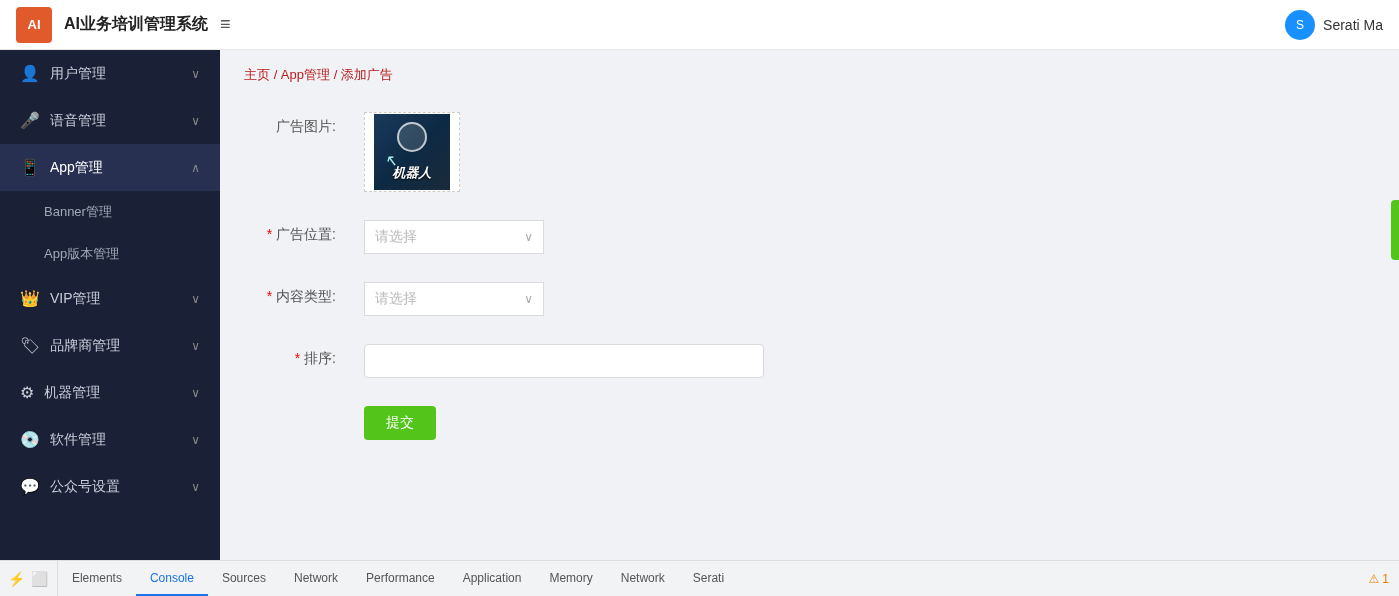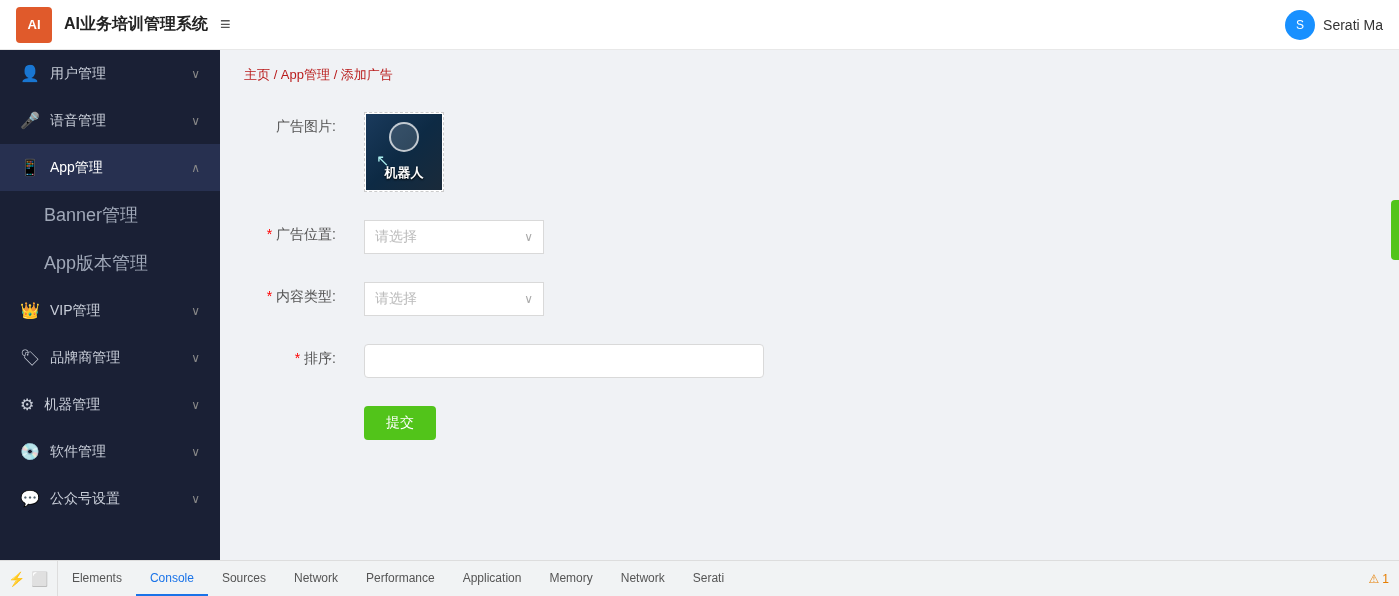--- a/index.html
+++ b/index.html
@@ -38,21 +38,21 @@
     .sidebar-item {
       display: flex; align-items: center; justify-content: space-between;
       padding: 14px 20px; cursor: pointer; font-size: 14px; color: #c8cdd8;
     }
     .sidebar-item.active { background: #273050; color: #fff; }
     .sidebar-item-left { display: flex; align-items: center; gap: 10px; }
     .sidebar-item-icon { font-size: 16px; }
     .sidebar-arrow { font-size: 12px; color: #888; }
     .sidebar-sub-item {
       display: flex; align-items: center; padding: 12px 20px 12px 44px;
-      cursor: pointer; font-size: 18px; color: #a0a8b8;
+      cursor: pointer; font-size: 13px; color: #a0a8b8;
     }
 
     
     .content { flex: 1; display: flex; flex-direction: column; overflow: hidden; }
 
     
     .breadcrumb {
       padding: 16px 24px 8px; font-size: 13px; color: #999;
       background: #f0f2f5;
     }
@@ -64,23 +64,23 @@
     }
 
     .form-row {
       display: flex; align-items: flex-start; margin-bottom: 28px;
     }
     .form-label {
       width: 120px; text-align: right; padding-right: 28px;
       color: #555; font-size: 14px; padding-top: 6px; flex-shrink: 0;
     }
     .image-upload-box {
-      width: 80px; height: 80px; border: 1px dashed #ccc;
+      width: 96px; height: 80px; border: 1px dashed #ccc;
       background: #fff; display: flex; align-items: center; justify-content: center;
-      overflow: hidden; position: relative; cursor: pointer;
+      overflow: hidden; position: relative; cursor: pointer; font-style: italic;
     }
     .image-placeholder {
       width: 76px; height: 76px; background: #2a4a6b;
       display: flex; align-items: center; justify-content: center;
       position: relative;
     }
 
     .select-box {
       width: 180px; height: 34px; border: 1px solid #d9d9d9;
       background: #fff; border-radius: 0; padding: 0 10px;

